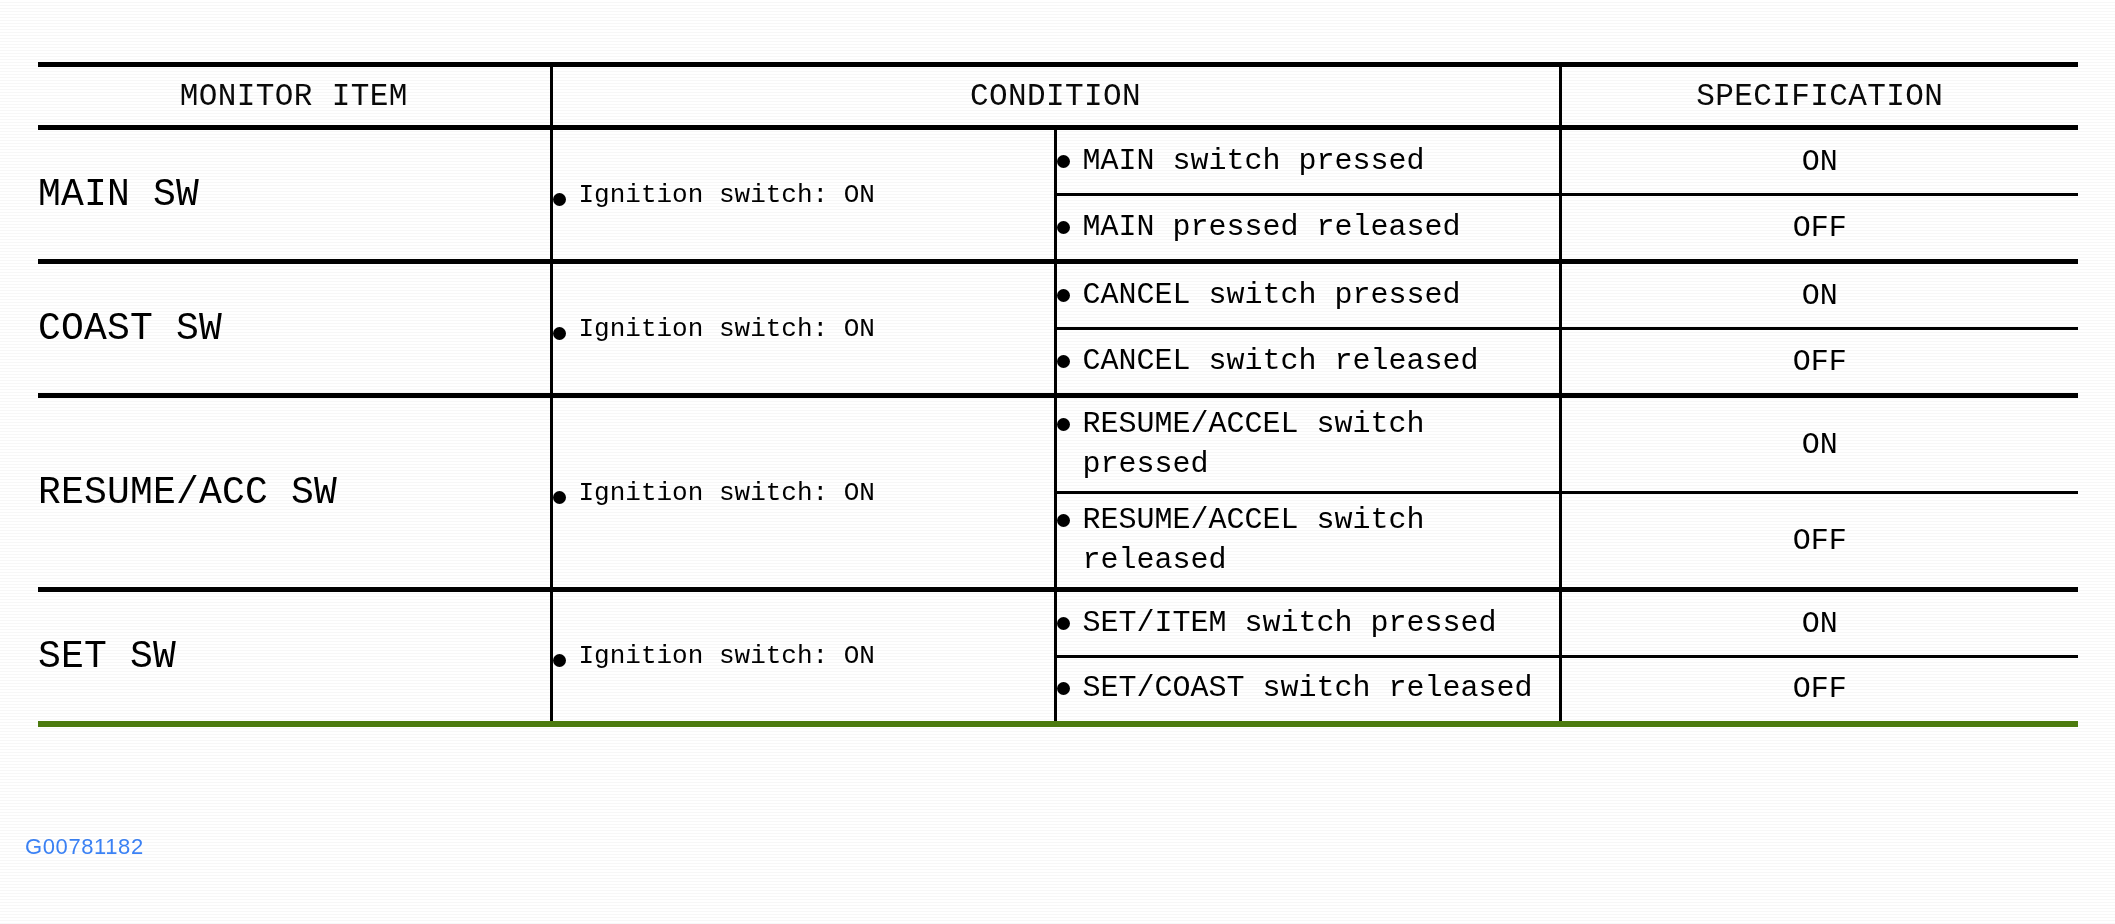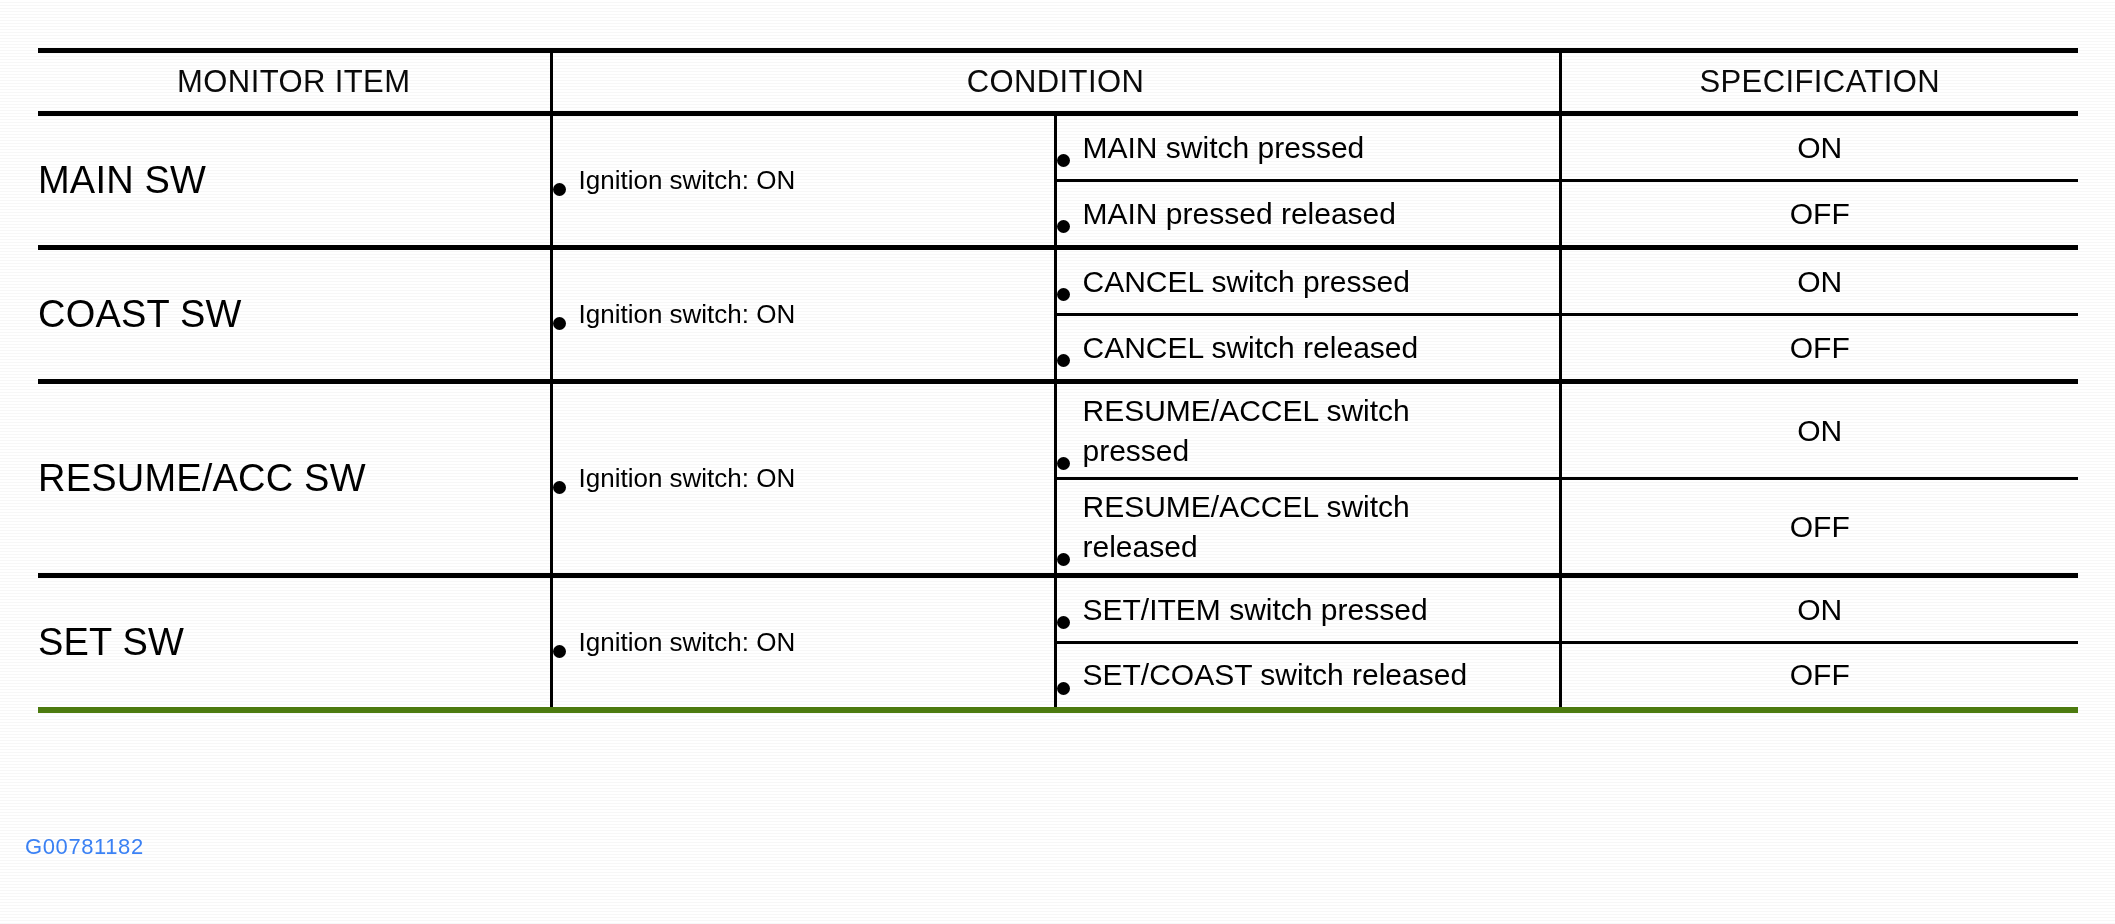--- a/index.html
+++ b/index.html
@@ -20,25 +20,26 @@
     width: 2115px;
     height: 924px;
     background: #ffffff;
     overflow: hidden;
   }
 
   
   #spec-table {
     position: absolute;
     left: 38px;
-    top: 48px;
+    top: 62px;
     width: 2040px;
     border-collapse: collapse;
     table-layout: fixed;
     background: #0f172a;
+    font-family: Liberation Mono, monospace;
   }
 
   #spec-table td,
   #spec-table th {
     padding: 0;
     margin: 0;
     vertical-align: middle;
     font-weight: normal;
     background: #ffffff;
   }
@@ -90,21 +91,21 @@
   }
   .spec-cell {
     padding-left: 13px;
     font-size: 30px;
     text-align: center;
   }
 
   
   .bullet-line {
     display: flex;
-    align-items: flex-end;
+    align-items: flex-start;
     gap: 13px;
   }
   .bullet-dot {
     flex: 0 0 auto;
     width: 13px;
     height: 13px;
     margin-top: 13px;
     border-radius: 50%;
     background: #000000;
   }

